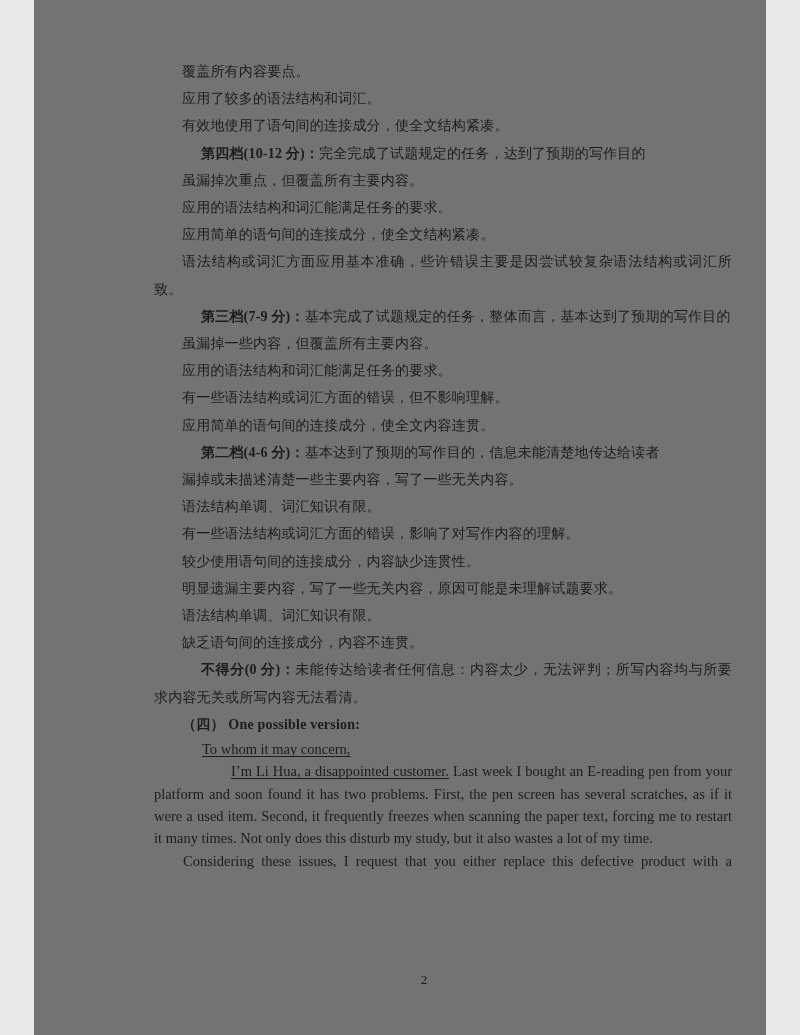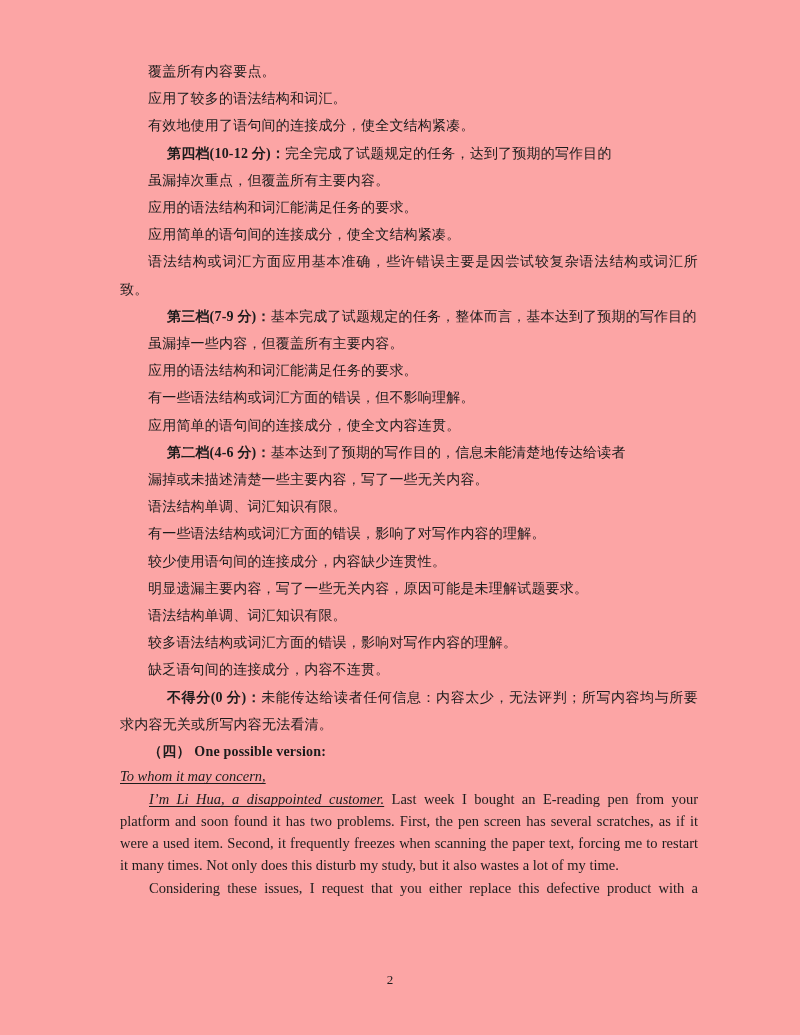--- a/index.html
+++ b/index.html
@@ -2,23 +2,23 @@
 <html><head>
 <meta charset="utf-8">
 <style>
   html, body {
     margin: 0;
     padding: 0;
     background: #e8e8e8;
   }
   .page {
     position: relative;
-    width: 800px;
+    width: 732px;
     height: 1035px;
-    background: #fca5a5;
+    background: #737373;
     margin: 0 auto;
     overflow: hidden;
     color: #1c1c1c;
   }
   .content {
     position: absolute;
     left: 120px;
     top: 58px;
     width: 578px;
   }
@@ -51,24 +51,24 @@
     text-indent: 0;
   }
   p.en.body {
     text-indent: 2em;
   }
   p.en.closing {
     text-indent: 2em;
     text-align-last: justify;
   }
   .iu {
-    font-style: italic;
     text-decoration: underline;
     text-decoration-skip-ink: none;
     text-underline-offset: 2px;
+    margin-left: 48px;
   }
   .page-number {
     position: absolute;
     top: 972px;
     left: 0;
     width: 780px;
     text-align: center;
     font-family: "Liberation Serif", "DejaVu Serif", serif;
     font-size: 13px;
     color: #1c1c1c;
@@ -97,21 +97,20 @@
     <p class="cn">应用简单的语句间的连接成分，使全文内容连贯。</p>
 
     <p class="cn"><span class="band-label">第二档(4-6 分)：</span><span>基本达到了预期的写作目的，信息未能清楚地传达给读者</span></p>
     <p class="cn">漏掉或未描述清楚一些主要内容，写了一些无关内容。</p>
     <p class="cn">语法结构单调、词汇知识有限。</p>
     <p class="cn">有一些语法结构或词汇方面的错误，影响了对写作内容的理解。</p>
     <p class="cn">较少使用语句间的连接成分，内容缺少连贯性。</p>
 
     <p class="cn">明显遗漏主要内容，写了一些无关内容，原因可能是未理解试题要求。</p>
     <p class="cn">语法结构单调、词汇知识有限。</p>
-    <p class="cn">较多语法结构或词汇方面的错误，影响对写作内容的理解。</p>
     <p class="cn">缺乏语句间的连接成分，内容不连贯。</p>
 
     <p class="cn"><span class="band-label">不得分(0 分)：</span><span>未能传达给读者任何信息：内容太少，无法评判；所写内容均与所要求内容无关或所写内容无法看清。</span></p>
 
     <p class="cn heading-bold">（四） One possible version:</p>
 
     <p class="en salutation"><span class="iu">To whom it may concern,</span></p>
 
     <p class="en body"><span class="iu">I’m Li Hua, a disappointed customer.</span><span> Last week I bought an E-reading pen from your platform and soon found it has two problems. First, the pen screen has several scratches, as if it were a used item. Second, it frequently freezes when scanning the paper text, forcing me to restart it many times. Not only does this disturb my study, but it also wastes a lot of my time.</span></p>
 

